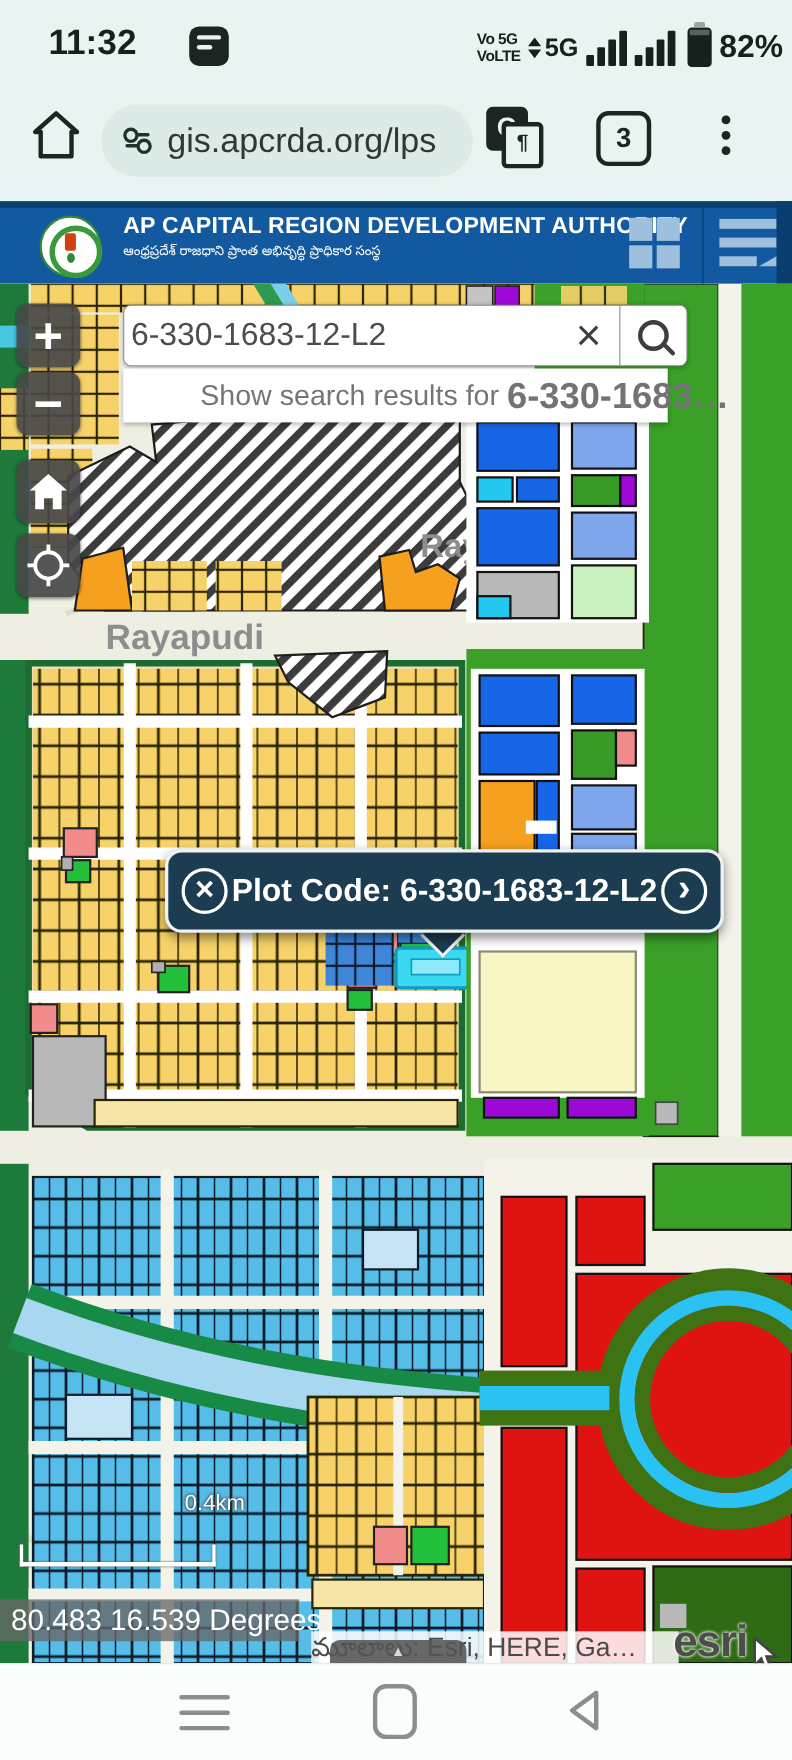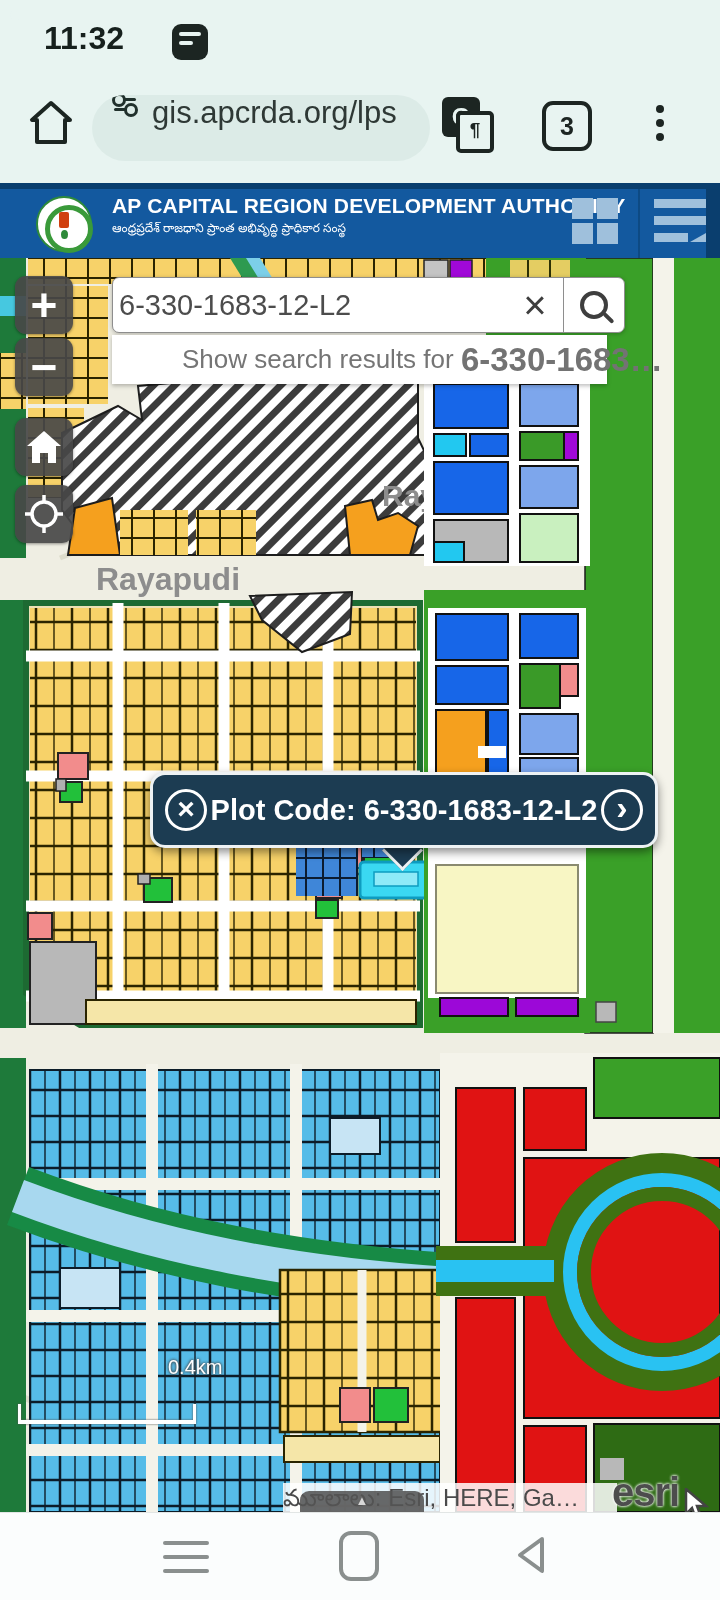--- a/index.html
+++ b/index.html
@@ -27,21 +27,21 @@
   .batt{width:22px;height:36px;border-radius:4px;background:#16201d;position:relative;margin-left:4px;}
   .batt::before{content:'';position:absolute;top:-5px;left:6px;width:10px;height:5px;background:#9aa5a2;
                 border-radius:2px 2px 0 0;}
   .batt::after{content:'';position:absolute;top:2px;left:2px;right:2px;height:5px;background:#56605d;border-radius:1px;}
   .sb-pct{font-size:29px;font-weight:bold;color:#16201d;}
 
   
   #browserbar{position:absolute;left:0;top:85px;width:720px;height:98px;background:#e8f4f1;}
   .home-ico{position:absolute;left:28px;top:14px;width:46px;height:46px;}
   .url-pill{position:absolute;left:92px;top:10px;width:338px;height:66px;background:#dcebe7;border-radius:33px;
-            display:flex;overflow:hidden;}
+            display:flex;align-items:center;overflow:hidden;}
   .tune{margin-left:22px;width:22px;height:20px;position:relative;flex:none;}
   .tune i{position:absolute;left:0;width:22px;height:3px;background:#20302c;border-radius:2px;}
   .tune i:nth-child(1){top:3px;} .tune i:nth-child(2){top:13px;}
   .tune em{position:absolute;width:8px;height:8px;border:3px solid #20302c;border-radius:50%;background:#dcebe7;}
   .tune em:nth-child(3){left:-2px;top:-2px;} .tune em:nth-child(4){right:-2px;top:8px;}
   .url-txt{margin-left:16px;font-size:31px;color:#2e3835;white-space:nowrap;}
   .gtrans{position:absolute;left:442px;top:12px;width:52px;height:56px;}
   .gtrans .gbox{position:absolute;left:0;top:0;width:38px;height:40px;background:#1c2522;border-radius:6px;
                 color:#e8f4f1;font-size:24px;font-weight:bold;text-align:center;line-height:40px;}
   .gtrans .tbox{position:absolute;right:0;bottom:0;width:30px;height:34px;border:4px solid #1c2522;border-radius:5px;
@@ -142,20 +142,45 @@
 </head>
 <body>
 
 <div id="statusbar">
   <div class="sb-time">11:32</div>
   <div class="sb-ico sb-note">
       <i></i>
       <i class="s"></i>
     </div>
   <div class="sb-trans">G</div>
+  <div class="sb-right">
+    <div class="volte">
+      <div>Vo 5G</div>
+      <div>VoLTE</div>
+    </div>
+    <div class="updown">
+        <b class="u"></b>
+        <b class="d"></b>
+      </div>
+    <div class="net5g">5G</div>
+    <div class="bars">
+      <i style="height:10px"></i>
+        <i style="height:17px"></i>
+        <i style="height:24px"></i>
+        <i style="height:32px"></i>
+    </div>
+    <div class="bars">
+      <i style="height:10px"></i>
+        <i style="height:17px"></i>
+        <i style="height:24px"></i>
+        <i style="height:32px"></i>
+    </div>
+    <div class="batt"></div>
+    <div class="sb-pct">82%</div>
+  </div>
 </div>
 
 <div id="browserbar">
   <svg class="home-ico" viewBox="0 0 46 46">
     <path d="M23 4 L4 21 L9 21 L9 43 L37 43 L37 21 L42 21 Z" fill="none" stroke="#1c2522" stroke-width="4" stroke-linejoin="round"></path>
   </svg>
   <div class="url-pill">
     <span class="tune">
         <i></i>
         <i></i>
@@ -399,20 +424,21 @@
   <div id="popup">
     <span class="pp-circle pp-close">×</span>
     <span class="pp-mid">
       <div class="pp-title">Plot Code: 6-330-1683-12-L2</div>
     </span>
     <span class="pp-circle pp-next">›</span>
   </div>
 
   <div id="scaletxt">0.4km</div>
   <div id="scaleline"></div>
+  <div id="coords">80.483 16.539 Degrees</div>
   <div id="attrib">మూలాలు: Esri, HERE, Ga…</div>
   <div id="expandtab">▲</div>
   <div id="esrilogo">esri</div>
   <svg id="cursor" width="30" height="34" viewBox="0 0 30 34">
     <path d="M4 1 L4 26 L10 20 L14 31 L19 29 L15 18 L24 18 Z" fill="#fff" stroke="#444" stroke-width="2.5"></path>
   </svg>
 </div>
 
 <div id="navbar">
   <div class="nv-menu">

